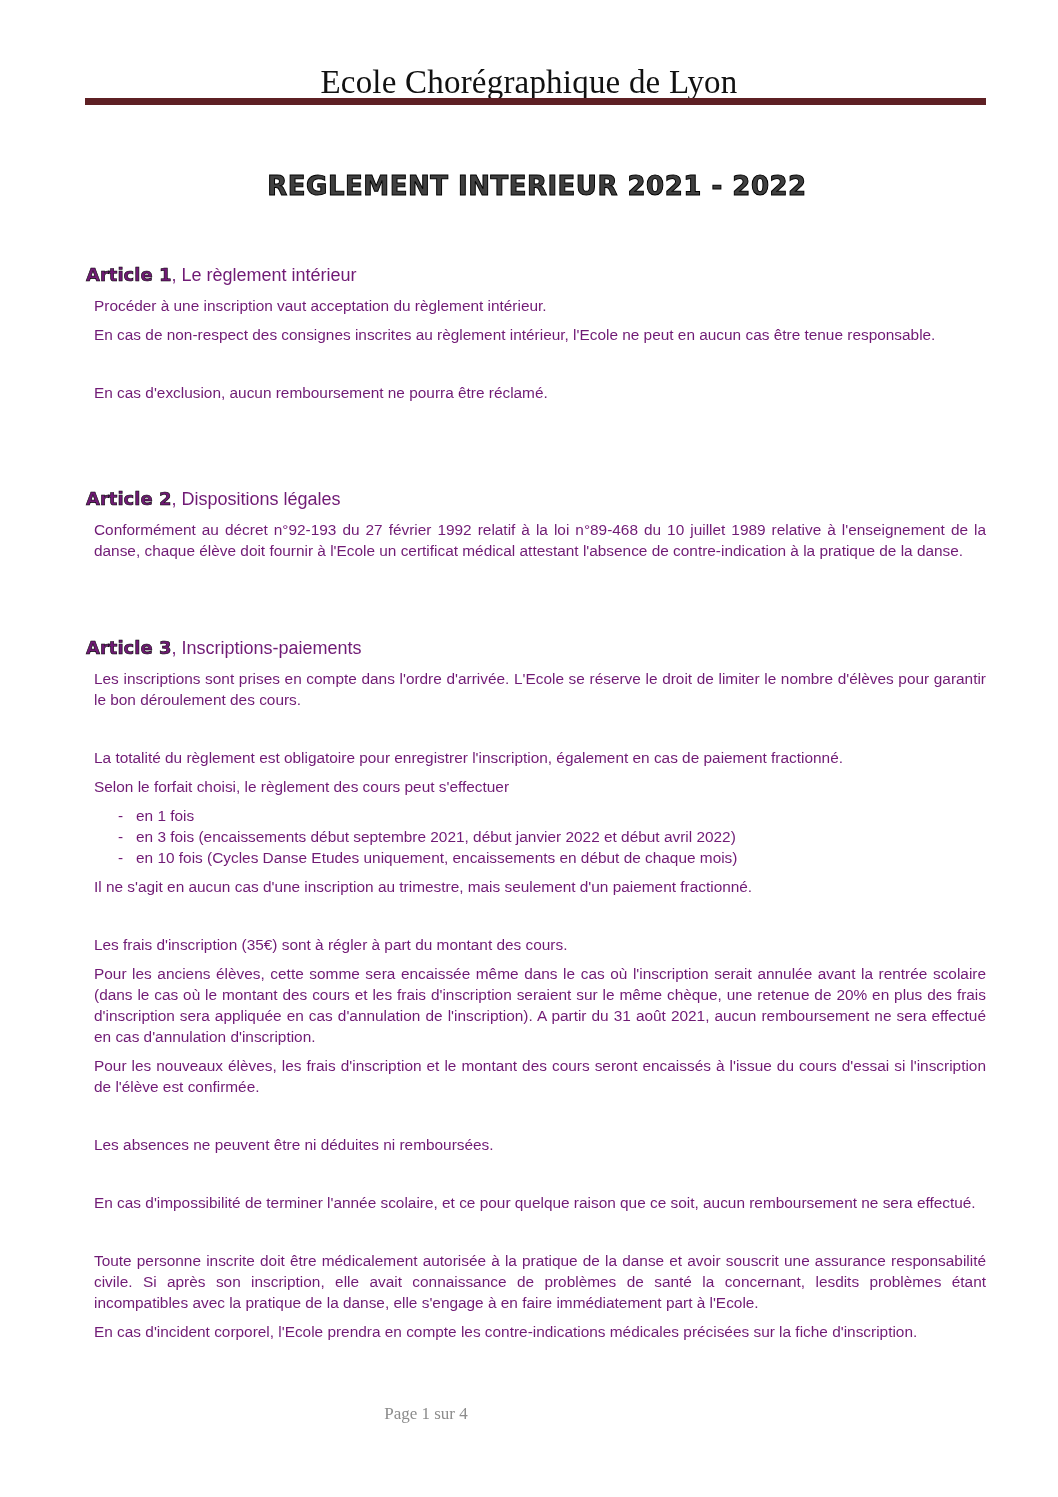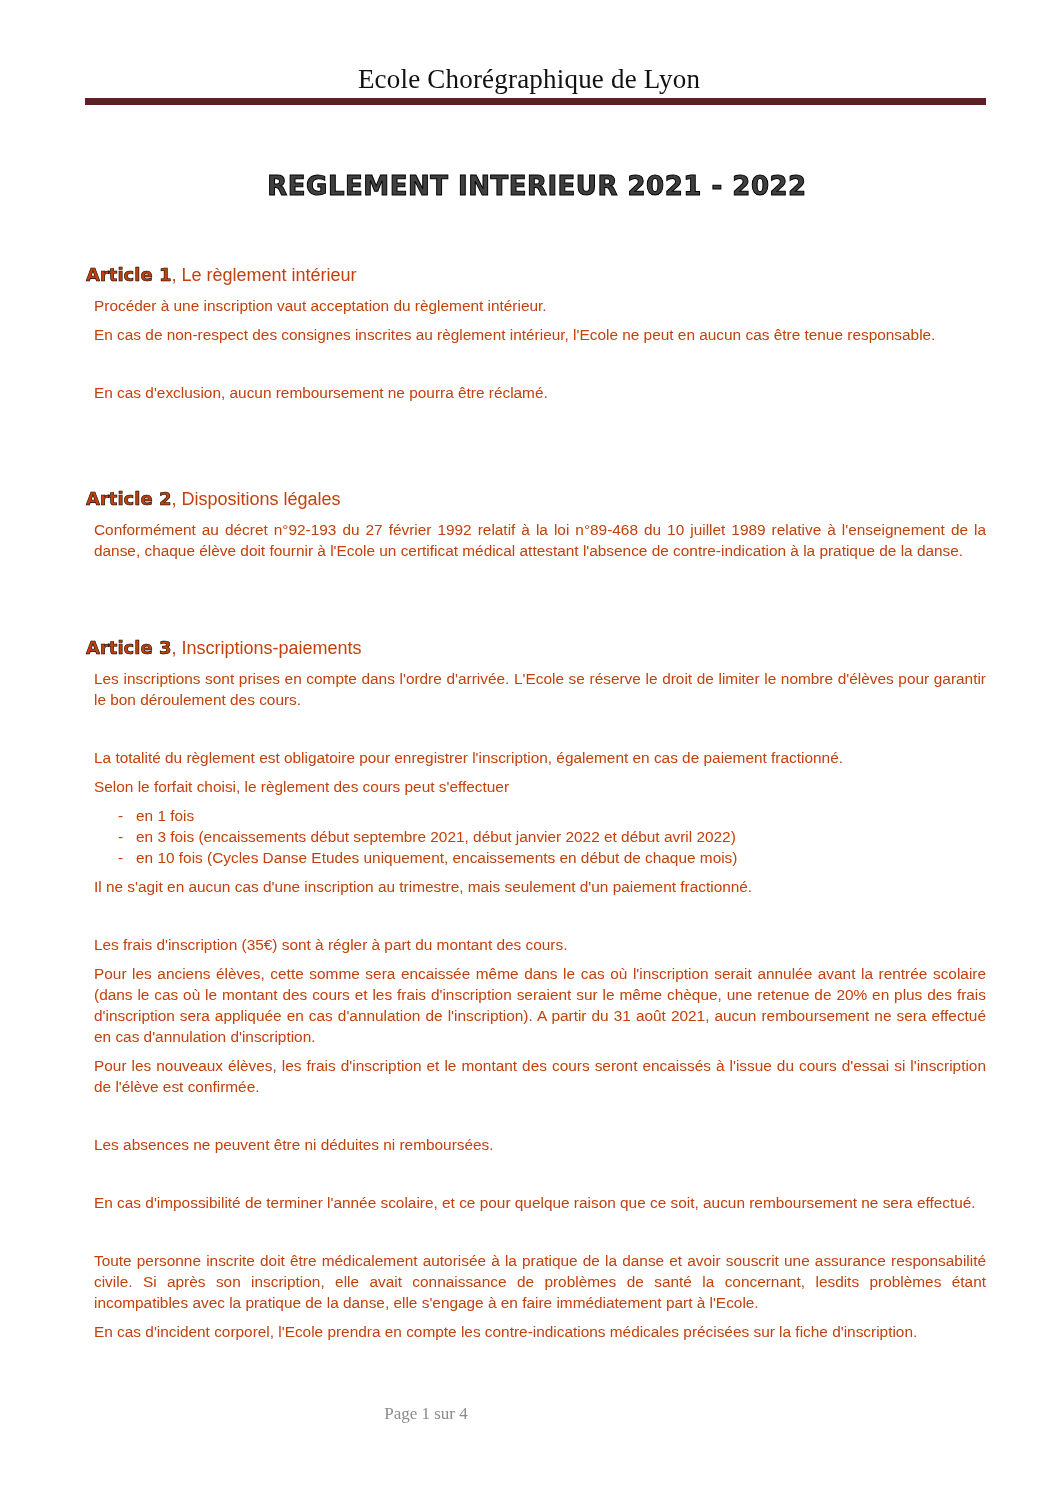--- a/index.html
+++ b/index.html
@@ -1,35 +1,35 @@
 <!DOCTYPE html>
 <html><head>
   <meta charset="utf-8">
   <style>
     html, body { margin: 0; padding: 0; background: #ffffff; }
     body { width: 1058px; height: 1497px; position: relative; overflow: hidden; }
     .page { position: absolute; left: 0; top: 0; width: 1058px; height: 1497px; background: #fff; }
     .header-title {
       position: absolute; left: 0; width: 1058px; top: 64px;
-      text-align: center; font-family: "Liberation Serif", serif; font-size: 27px;
+      text-align: center; font-family: "Liberation Serif", serif; font-size: 33px;
       color: #111; letter-spacing: 0.2px;
     }
     .header-rule {
       position: absolute; left: 85px; top: 98px; width: 901px; height: 7px;
       background: #5e2024;
     }
     .doc-title {
       position: absolute; left: 8px; width: 1058px; top: 171px; text-align: center;
       font-family: "DejaVu Sans", sans-serif; font-weight: 900; font-size: 26px;
       color: #404040; letter-spacing: 0.5px; -webkit-text-stroke: 1px #000;
     }
     .body-text {
       position: absolute; left: 86px; width: 908px;
       font-family: "Liberation Sans", sans-serif; font-size: 15.4px; line-height: 21px;
-      color: #c2410c; text-align: justify;
+      color: #701a75; text-align: justify;
     }
     .article-heading { font-size: 18px; line-height: 24px; margin: 0; text-align: left; }
     .article-num { font-family: "DejaVu Sans", sans-serif; font-weight: 900; -webkit-text-stroke: 0.6px #000; }
     .article-name { font-weight: normal; }
     p { margin: 8px; }
     .gap { height: 21px; }
     ul.bullets { list-style: none; margin: 0; padding: 0; }
     ul.bullets li { position: relative; padding-left: 50px; }
     ul.bullets li .dash { position: absolute; left: 32px; }
     .footer {

